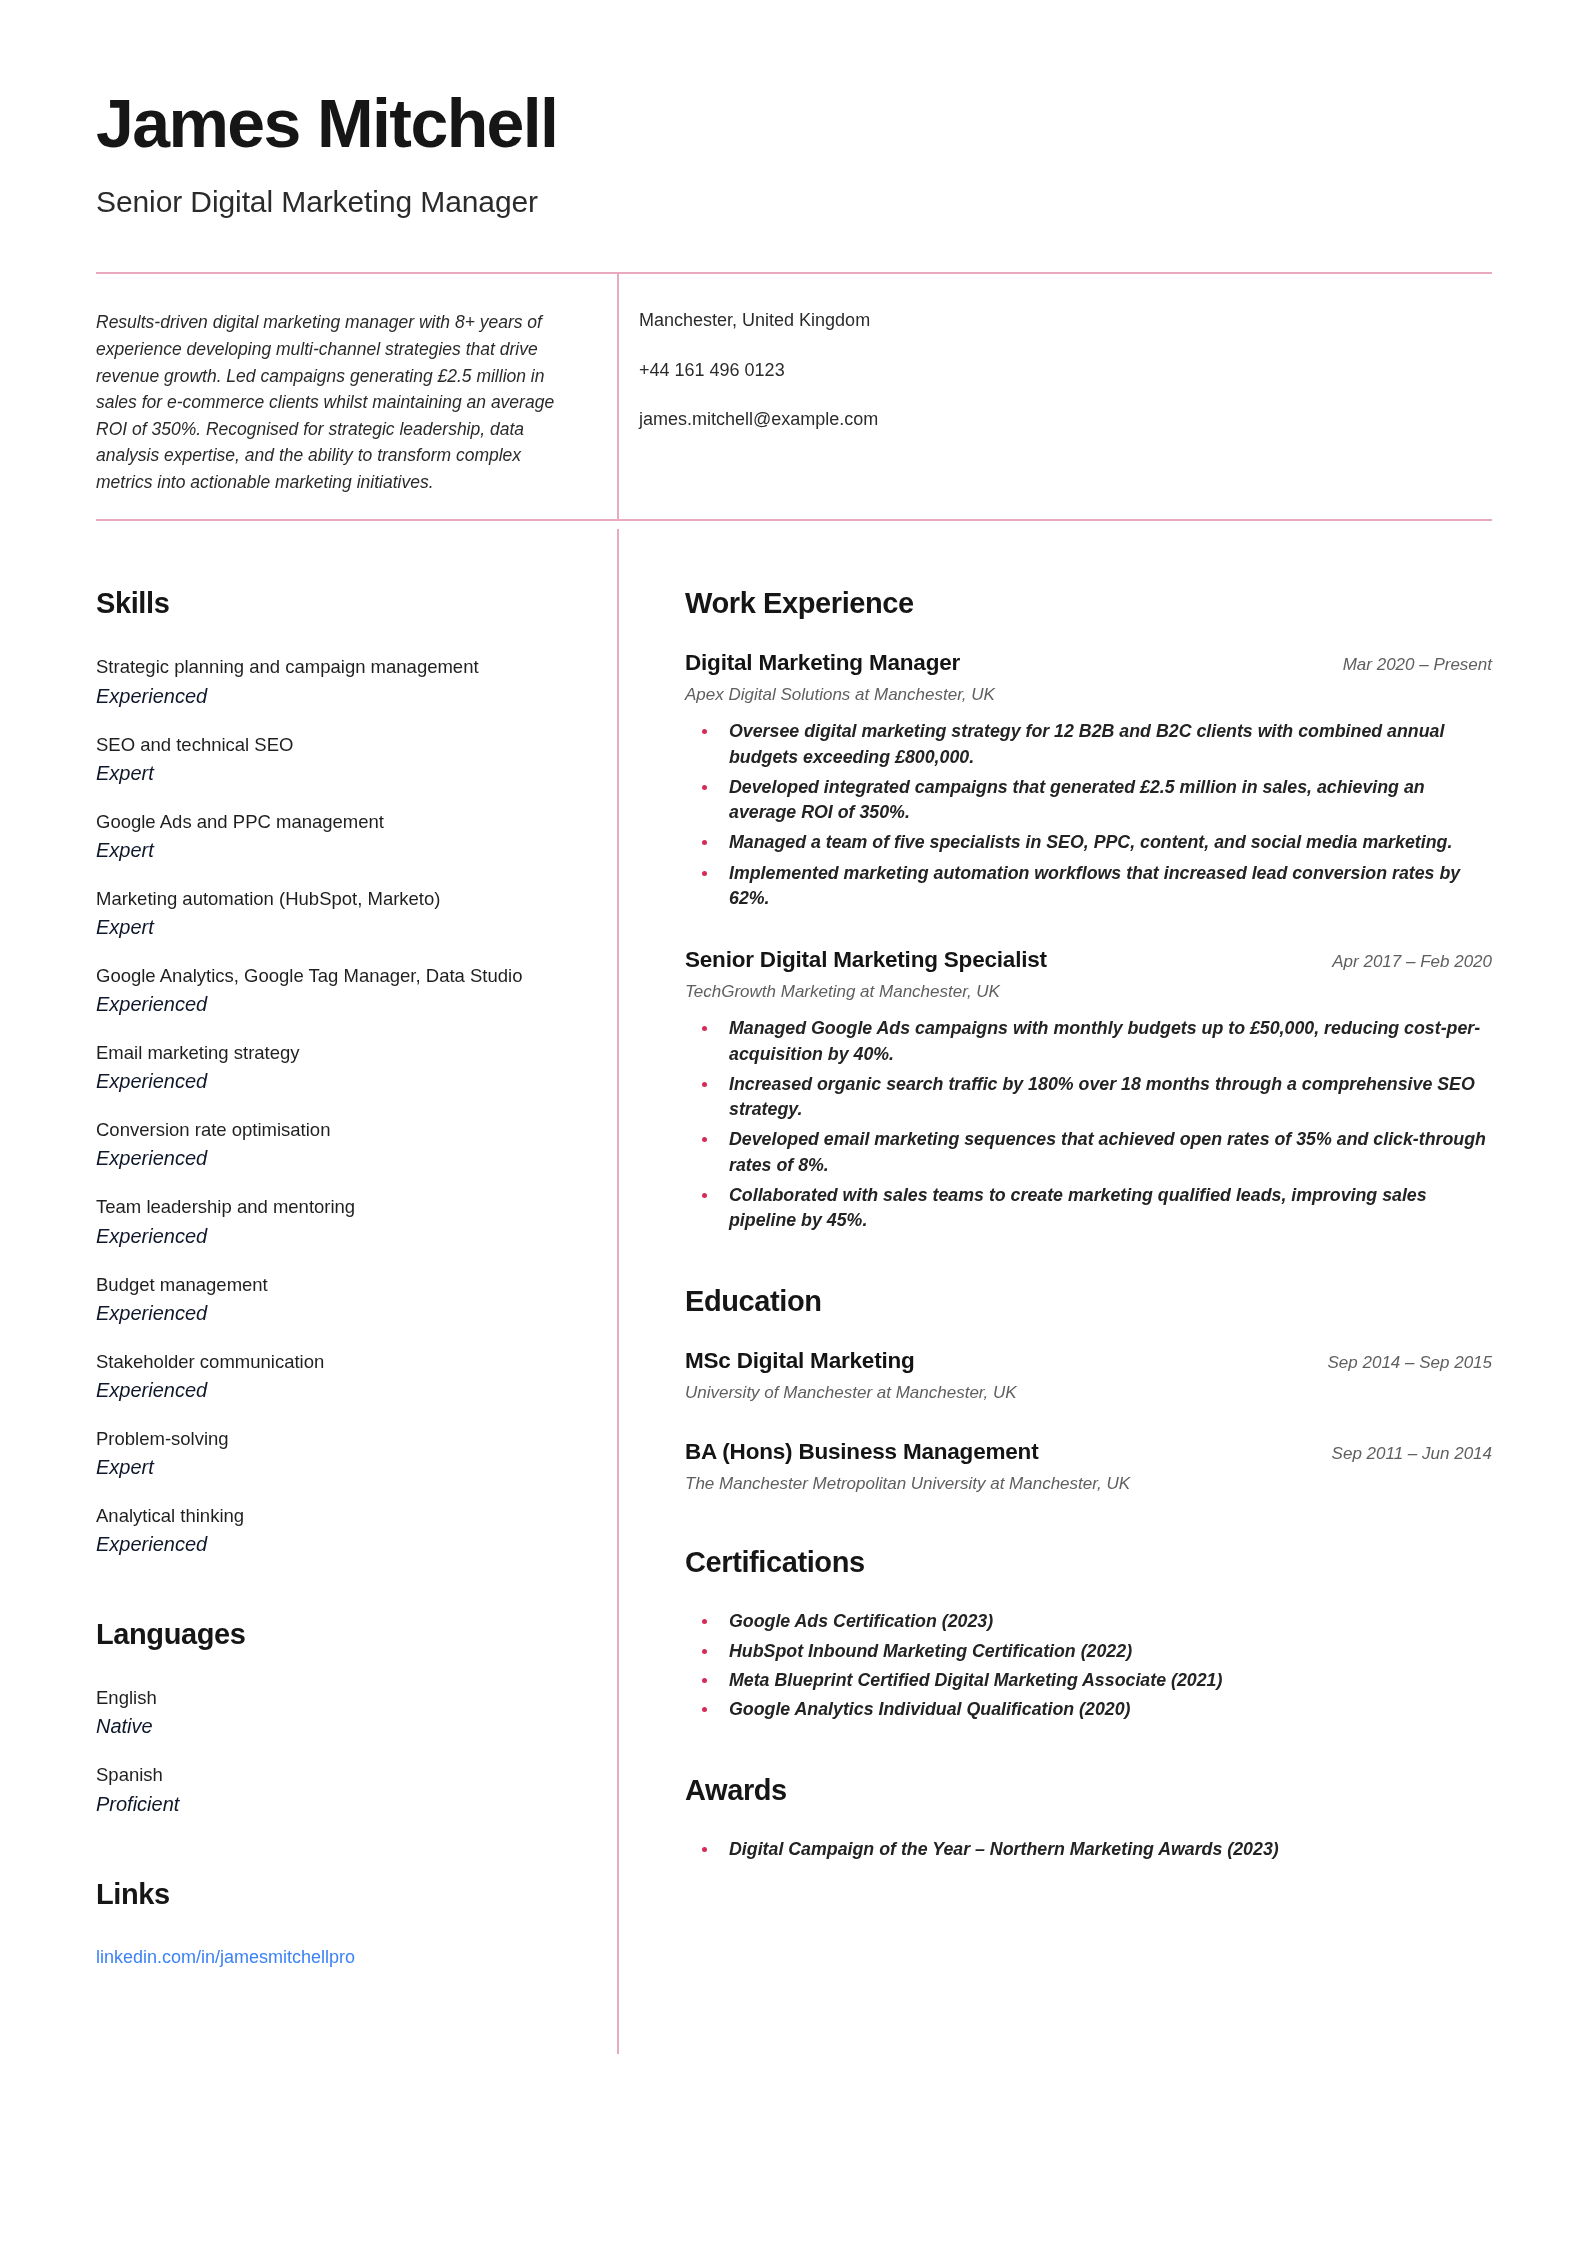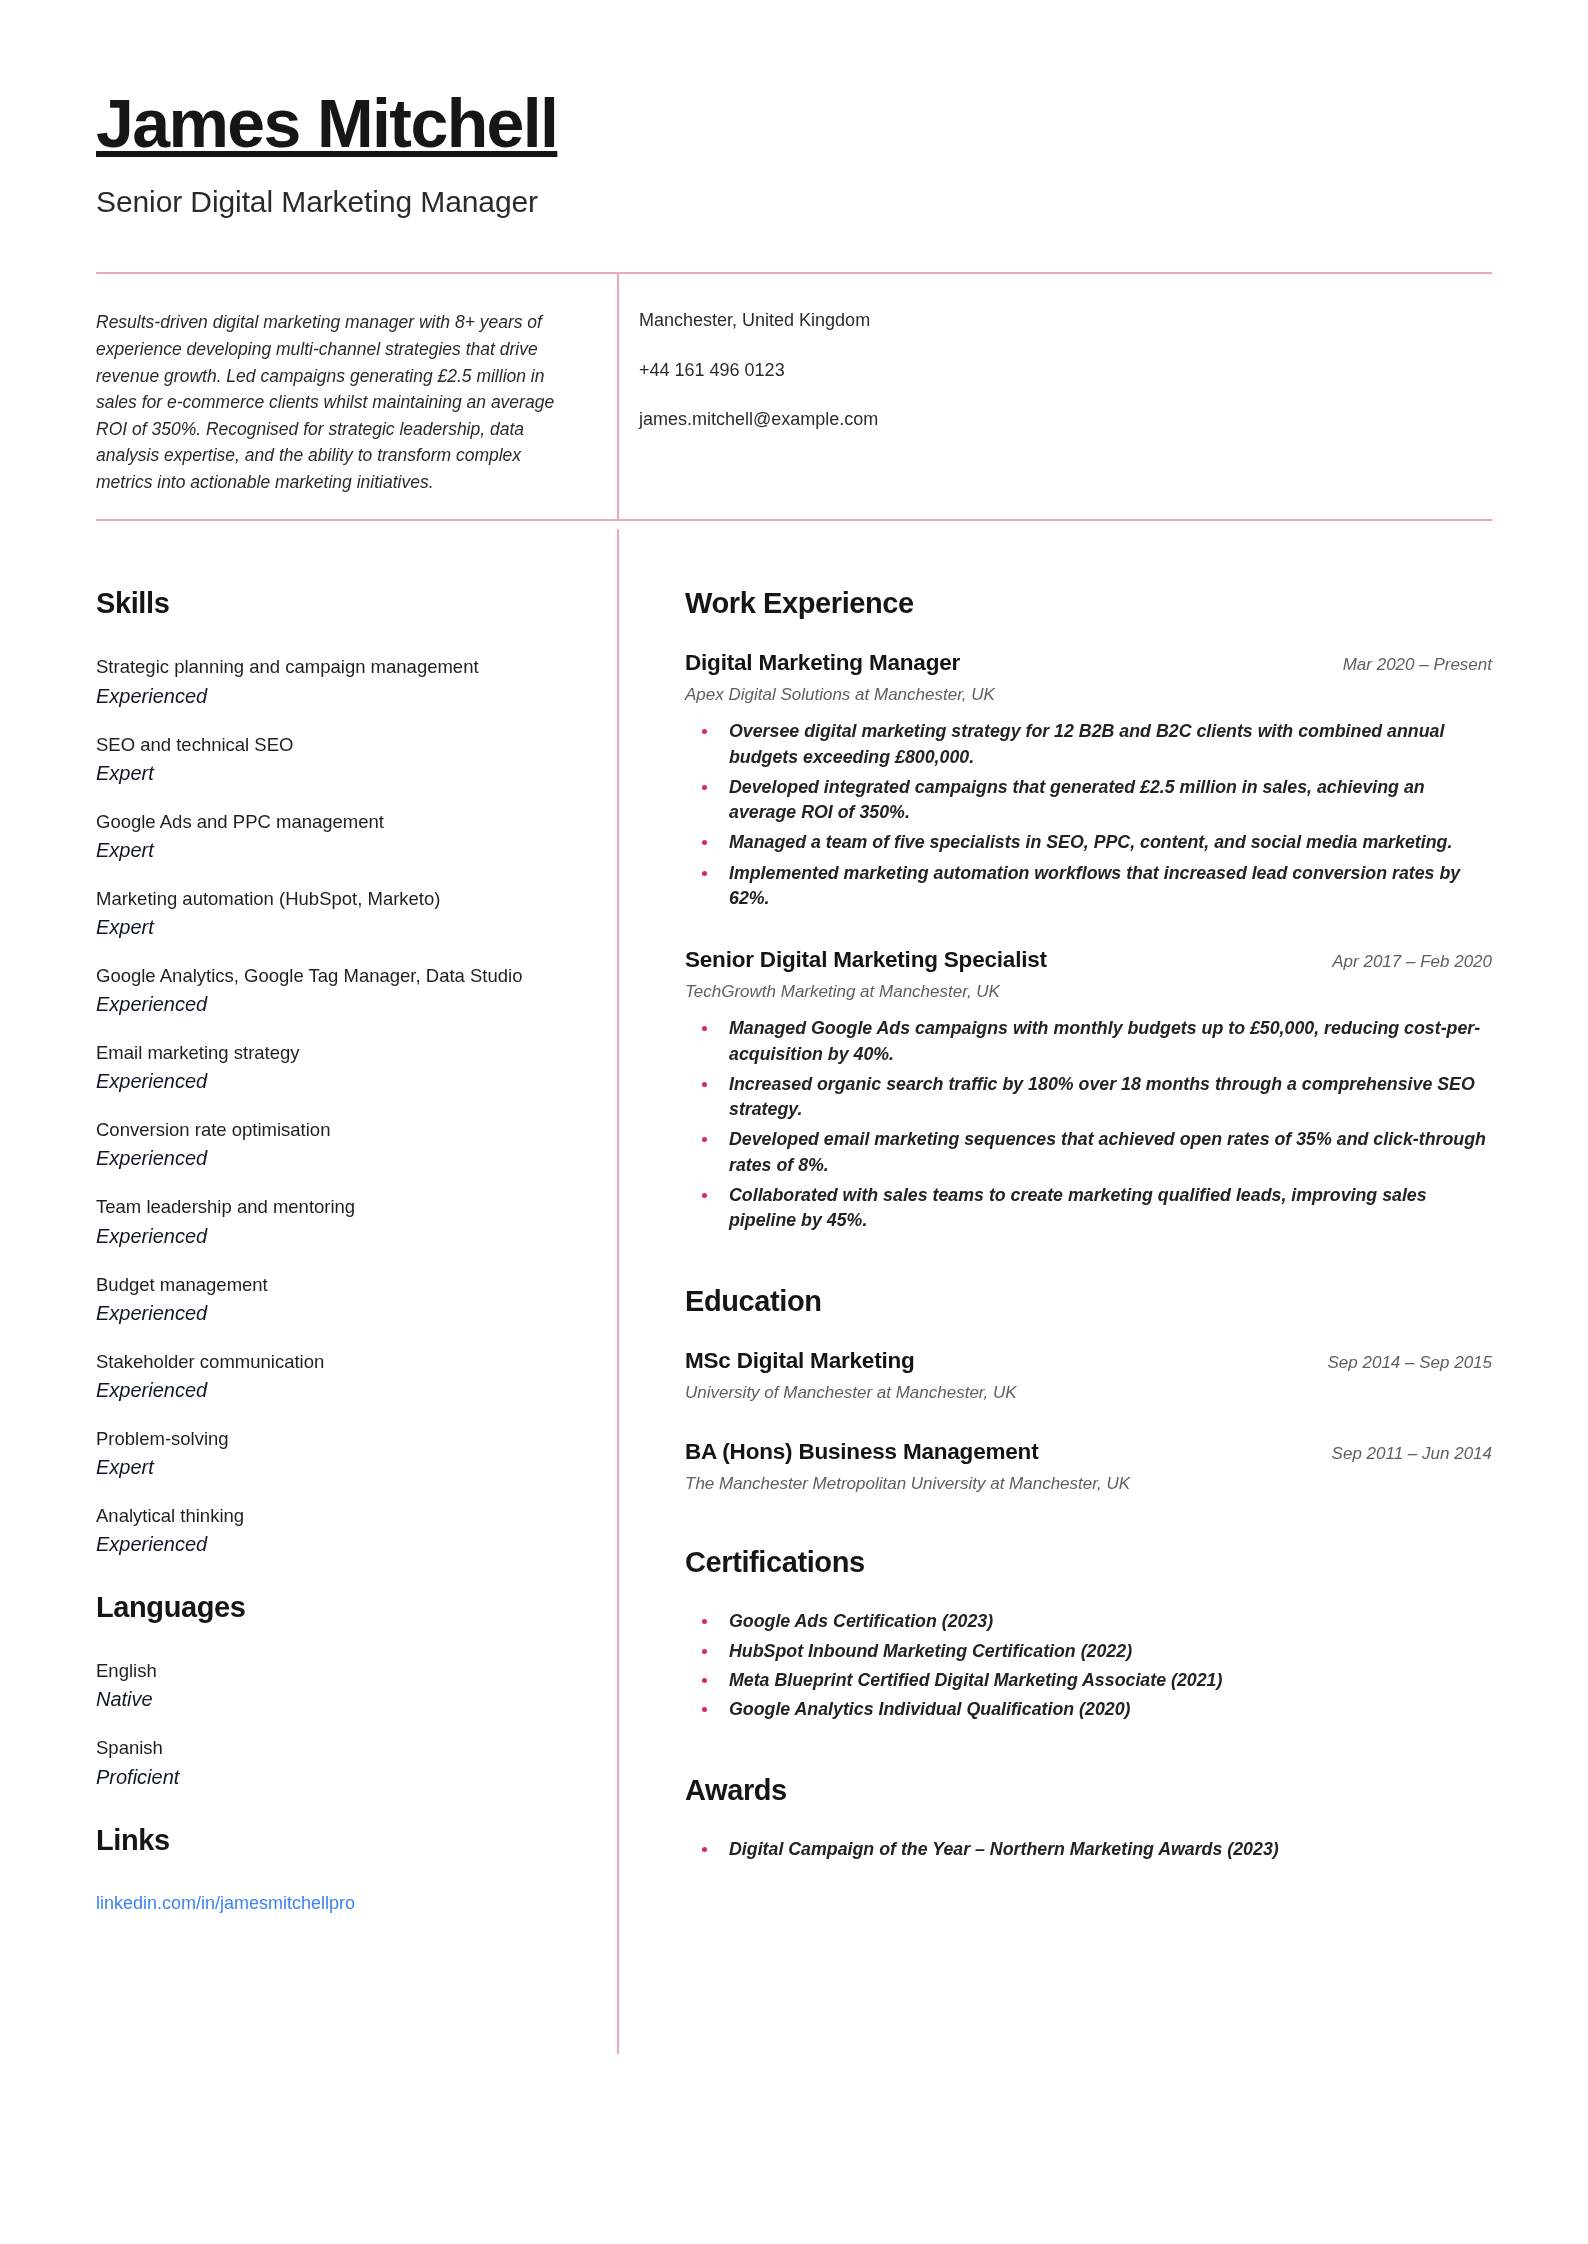--- a/index.html
+++ b/index.html
@@ -26,21 +26,20 @@
   
   .header {
     padding: 88px 96px 0 96px;
   }
   .full-name {
     font-size: 68px;
     font-weight: 700;
     letter-spacing: -1.6px;
     line-height: 1.05;
     color: #161616;
-    text-decoration: underline;
   }
   .job-title {
     font-size: 30px;
     font-weight: 400;
     color: #2b2b2b;
     margin-top: 26px;
     letter-spacing: -0.1px;
   }
 
   
@@ -117,21 +116,21 @@
 
   h2.section-title {
     font-size: 29px;
     font-weight: 700;
     color: #161616;
     letter-spacing: -0.4px;
   }
   .left-col h2.section-title { margin-bottom: 34px; }
   .right-col h2.section-title { margin-bottom: 30px; }
 
-  .section + .section { margin-top: 34px; }
+  .section + .section { margin-top: 61px; }
   .right-col .section + .section { margin-top: 52px; }
 
   
   .skill-item { margin-bottom: 23px; }
   .skill-name {
     font-size: 18.5px;
     color: #1f1f1f;
     line-height: 1.36;
   }
   .skill-level {

